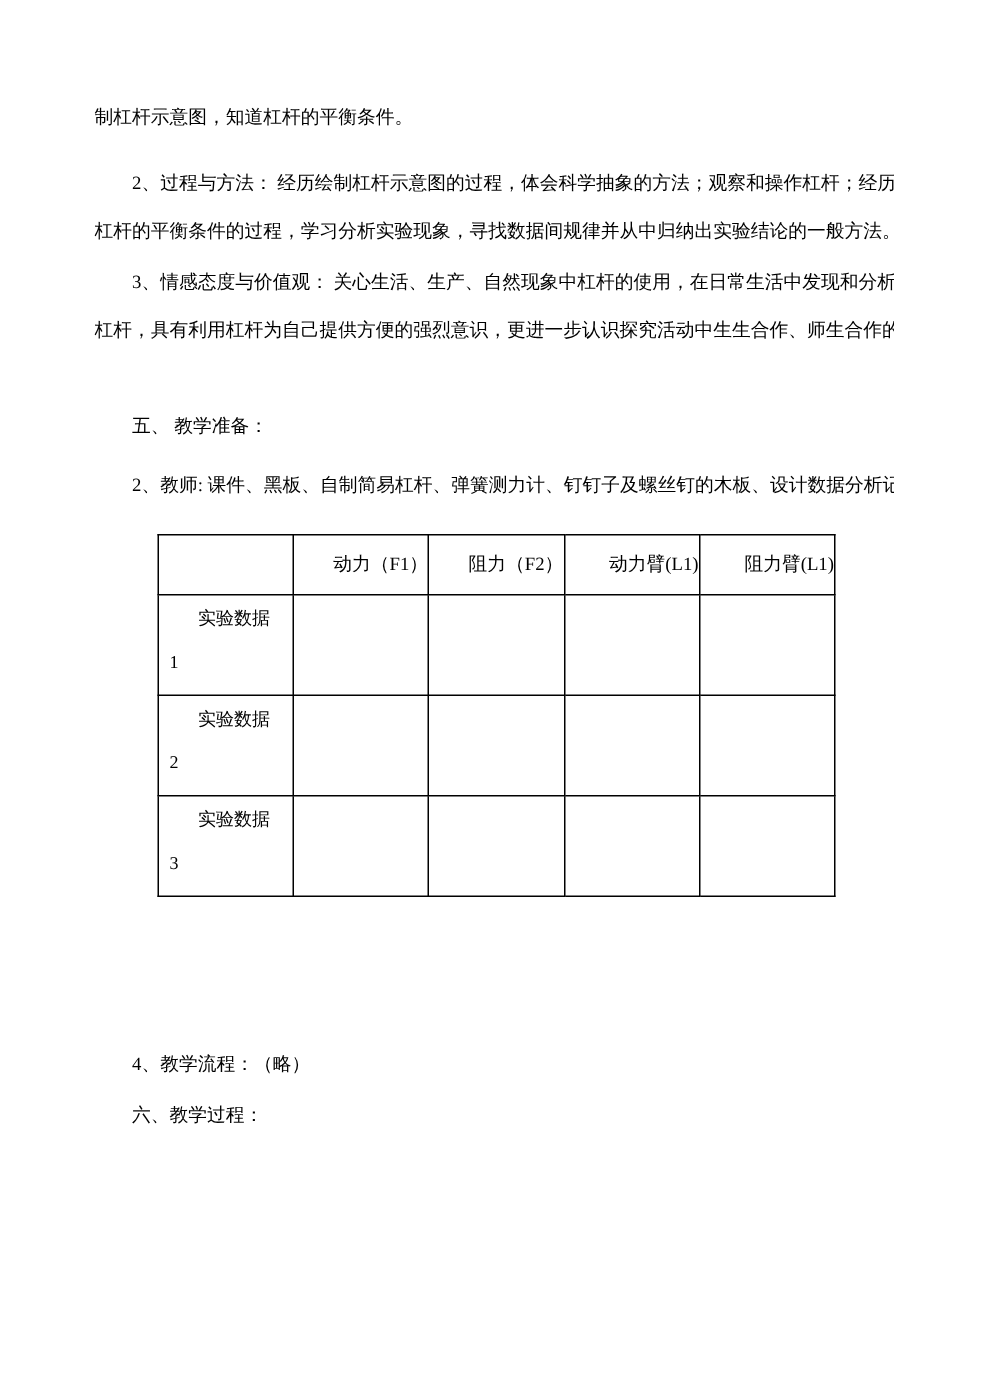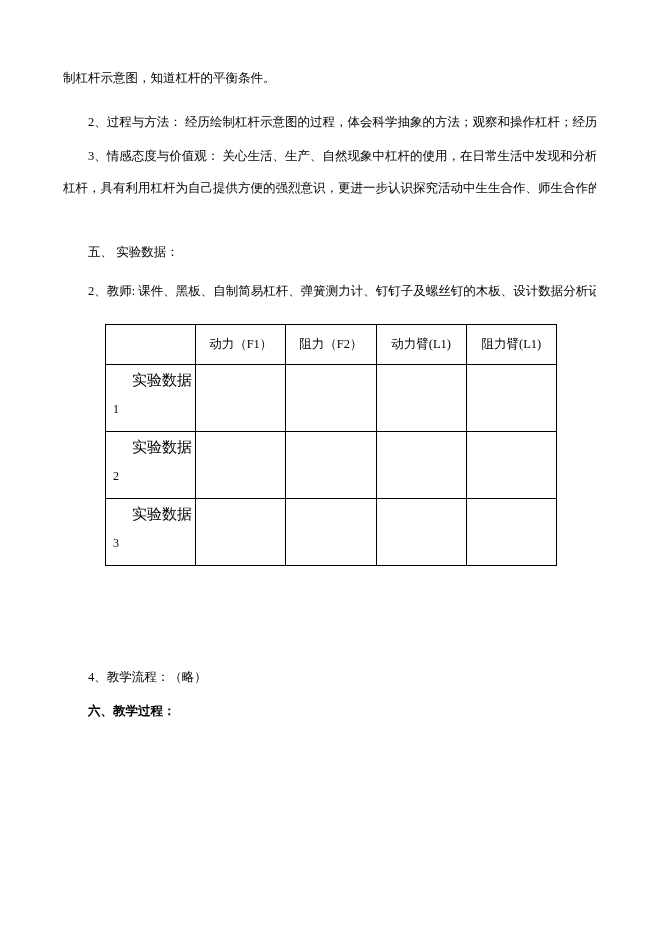--- a/index.html
+++ b/index.html
@@ -29,74 +29,76 @@
   }
   .indent {
     padding-left: 25px;
   }
   .mt-para   { margin-top: 12px; }
   .mt-para2  { margin-top: 2px;  }
   .mt-sect   { margin-top: 32px; }
   .mt-item   { margin-top: 6px;  }
   .mt-item2  { margin-top: 7px;  }
   .mt-flow   { margin-top: 95px; }
-  .mt-six    { margin-top: 2px; font-weight: bold;  }
+  .mt-six    { margin-top: 2px;  }
 
   table.data-table {
     border-collapse: collapse;
     table-layout: fixed;
     width: 452px;
     margin-left: 42px;
     margin-top: 17px;
   }
   table.data-table th,
   table.data-table td {
     border: 1px solid #000000;
     font-size: 12.5px;
     font-weight: normal;
     padding: 0;
   }
   table.data-table col { width: 90px; }
   table.data-table thead tr { height: 40px; }
   table.data-table tbody tr { height: 67px; }
   th.header-cell {
+    text-align: right;
     padding-right: 5px;
     vertical-align: middle;
   }
   th.corner-cell { background: #ffffff; }
   td.label-cell {
     vertical-align: top;
   }
   .row-label {
     padding-left: 26px;
     padding-top: 7px;
-    font-size: 15px;
+    font-size: 12px;
     line-height: 17px;
   }
   .row-num {
     padding-left: 7px;
     margin-top: 13px;
     font-size: 12px;
     line-height: 14px;
   }
   td.data-cell { background: #ffffff; }
 </style>
 </head>
 <body>
 
 <div class="page">
 
   <div class="line">制杠杆示意图，知道杠杆的平衡条件。</div>
 
   <div class="line indent mt-para">2、过程与方法： 经历绘制杠杆示意图的过程，体会科学抽象的方法；观察和操作杠杆；经历探究</div>
+  <div class="line">杠杆的平衡条件的过程，学习分析实验现象，寻找数据间规律并从中归纳出实验结论的一般方法。</div>
 
   <div class="line indent mt-para2">3、情感态度与价值观： 关心生活、生产、自然现象中杠杆的使用，在日常生活中发现和分析各种</div>
   <div class="line">杠杆，具有利用杠杆为自己提供方便的强烈意识，更进一步认识探究活动中生生合作、师生合作的重要性。</div>
 
-  <div class="line indent mt-sect">五、 实验数据：</div>
+  <div class="line indent mt-sect">五、 教学准备：</div>
 
 
   <div class="line indent mt-item2">2、教师: 课件、黑板、自制简易杠杆、弹簧测力计、钉钉子及螺丝钉的木板、设计数据分析记录表。</div>
 
 
   <table class="data-table">
     <colgroup>
       <col>
         <col>
         <col>

